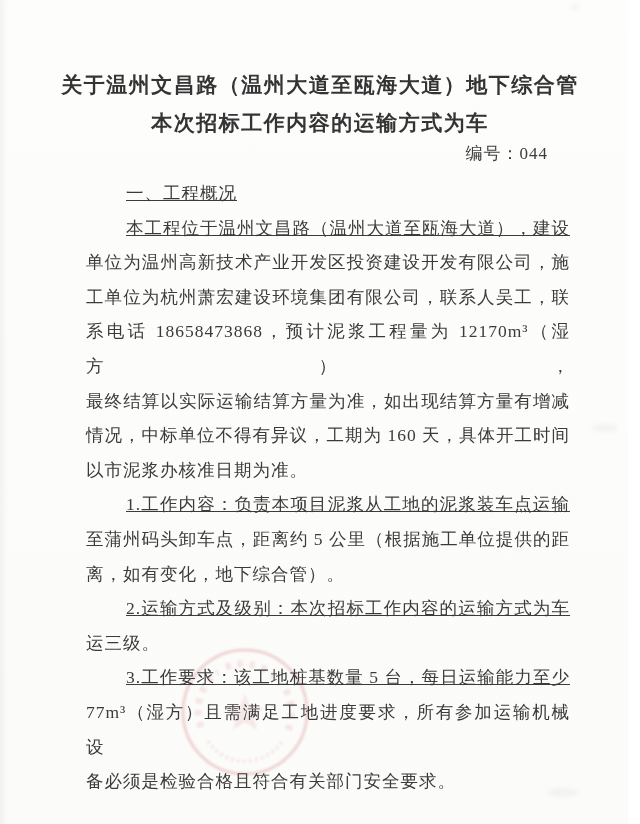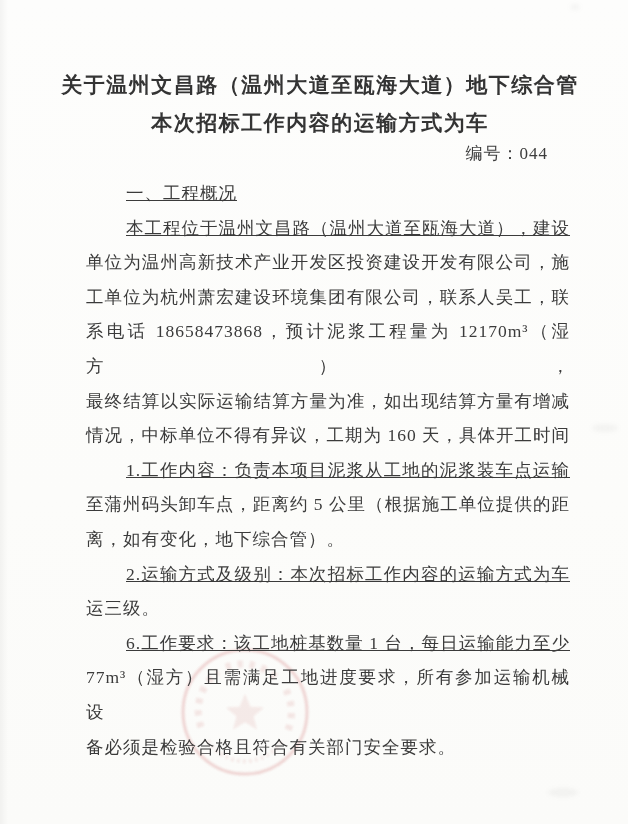--- a/index.html
+++ b/index.html
@@ -90,24 +90,25 @@
   <div class="doc-number">编号：044</div>
 
   <div class="body-text">
     <div class="line indent">一、工程概况</div>
     <div class="line indent fill">本工程位于温州文昌路（温州大道至瓯海大道），建设</div>
     <div class="line fill">单位为温州高新技术产业开发区投资建设开发有限公司，施</div>
     <div class="line fill">工单位为杭州萧宏建设环境集团有限公司，联系人吴工，联</div>
     <div class="line fill">系电话 18658473868，预计泥浆工程量为 12170m³（湿方），</div>
     <div class="line fill">最终结算以实际运输结算方量为准，如出现结算方量有增减</div>
     <div class="line fill">情况，中标单位不得有异议，工期为 160 天，具体开工时间</div>
+    <div class="line">以市泥浆办核准日期为准。</div>
     <div class="line indent fill">1.工作内容：负责本项目泥浆从工地的泥浆装车点运输</div>
     <div class="line fill">至蒲州码头卸车点，距离约 5 公里（根据施工单位提供的距</div>
     <div class="line">离，如有变化，地下综合管）。</div>
     <div class="line indent fill">2.运输方式及级别：本次招标工作内容的运输方式为车</div>
     <div class="line">运三级。</div>
-    <div class="line indent fill">6.工作要求：该工地桩基数量 1 台，每日运输能力至少</div>
+    <div class="line indent fill">3.工作要求：该工地桩基数量 5 台，每日运输能力至少</div>
     <div class="line fill">77m³（湿方）且需满足工地进度要求，所有参加运输机械设</div>
     <div class="line">备必须是检验合格且符合有关部门安全要求。</div>
 
   </div>
 
 </div>
 
 </body></html>

